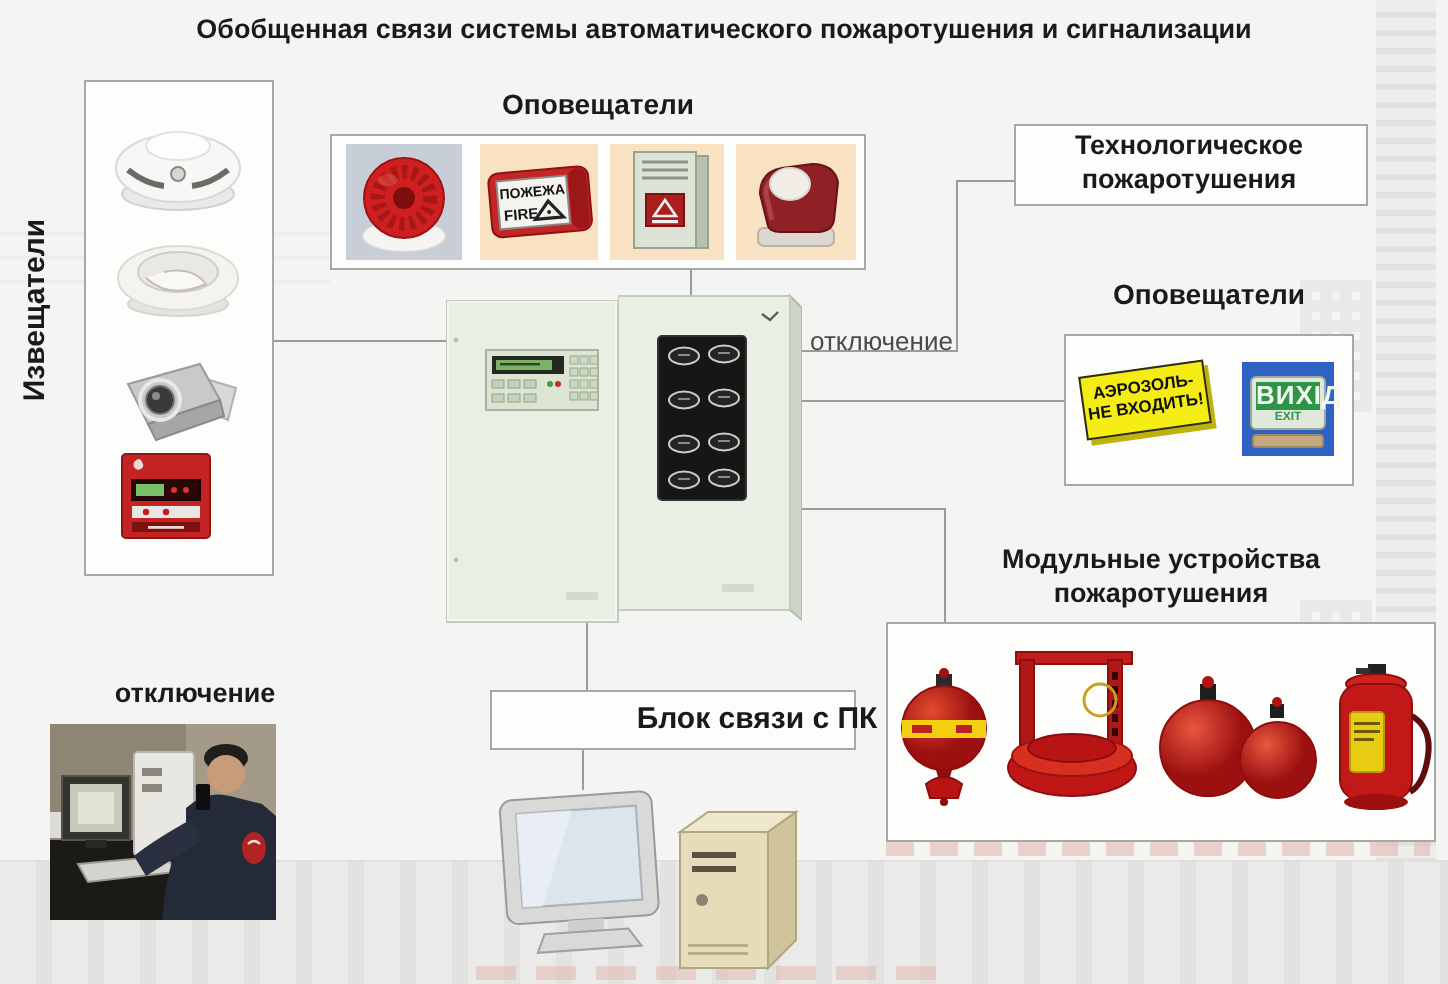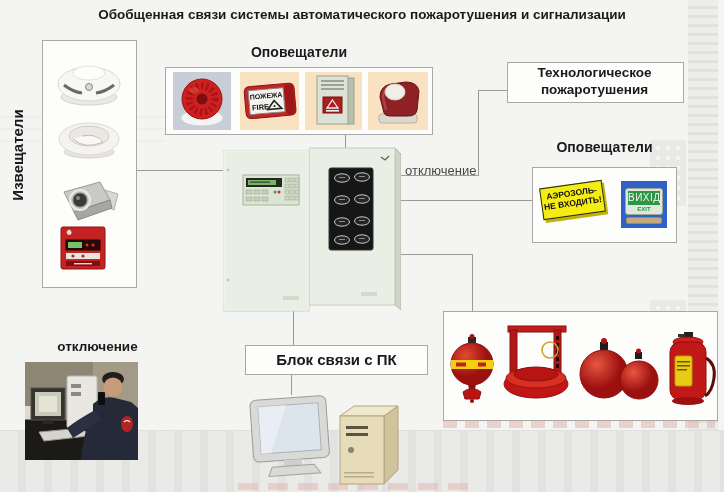--- a/index.html
+++ b/index.html
@@ -14,21 +14,21 @@
   .small-note{position:absolute;z-index:2;font-size:13px;color:#4a4a48;text-align:center;}
   .v-label{position:absolute;z-index:2;font-weight:bold;font-size:15px;color:#1a1a1a;text-align:center;transform:rotate(-90deg);}
   .devimg{position:absolute;z-index:2;}
   .sign-aerosol{
     position:absolute;z-index:2;background:#f5ec14;border:1px solid #2a2a20;
     transform:rotate(-8deg);text-align:center;font-weight:800;font-size:8.5px;line-height:1.15;
     color:#111;padding-top:4px;box-sizing:border-box;box-shadow:2px 3px 0 #beb20e;
   }
   .sign-exit{position:absolute;z-index:2;background:#2f62c4;}
   .sign-exit .housing{position:absolute;left:4px;top:7px;width:38px;height:27px;background:#dfe8da;border-radius:3px;border:1px solid #9aa894;box-sizing:border-box;}
-  .sign-exit .green{position:absolute;left:2px;top:2px;right:2px;height:14px;background:#2e9447;color:#f2f8ee;font-weight:400;font-size:10px;text-align:center;line-height:14px;letter-spacing:.5px;}
+  .sign-exit .green{position:absolute;left:2px;top:2px;right:2px;height:14px;background:#2e9447;color:#f2f8ee;font-weight:700;font-size:13px;text-align:center;line-height:14px;letter-spacing:.5px;}
   .sign-exit .exit{position:absolute;left:2px;top:16px;right:2px;height:8px;color:#2e9447;font-weight:800;font-size:6px;text-align:center;line-height:8px;}
   .sign-exit .base{position:absolute;left:5px;top:36px;width:36px;height:7px;background:#c2a87c;border-radius:2px;border:1px solid #9c8a60;box-sizing:border-box;}
   svg text{font-family:"Liberation Sans",sans-serif;}
 </style>
 </head>
 <body>
 
 <div id="stage">
 
   <div class="deco" style="left:688px;top:0;width:30px;height:446px;background:#ededeb;
@@ -217,20 +217,24 @@
   </div>
 
   <div class="sign-exit" style="left:621px;top:181px;width:46px;height:47px;">
     <div class="housing">
       <div class="green">ВИХІД</div>
       <div class="exit">EXIT</div>
     </div>
     <div class="base"></div>
   </div>
 
+  <div class="lbl sec" style="left:443px;top:272px;width:275px;">
+    <span>Модульные устройства</span><br>
+    <span>пожаротушения</span>
+  </div>
 
   <div class="wbox" style="left:443px;top:311px;width:275px;height:110px;"></div>
 
   <svg class="devimg" style="left:448px;top:334px;" width="48" height="72" viewBox="0 0 48 72">
     <defs>
         <radialGradient id="rg1" cx=".35" cy=".3">
           <stop offset="0" stop-color="#e24b30"></stop>
           <stop offset="1" stop-color="#9c1010"></stop>
         </radialGradient>
       </defs>
@@ -311,21 +315,21 @@
     <ellipse cx="88" cy="17" rx="11" ry="7" fill="#201e1c"></ellipse>
     <circle cx="88" cy="25" r="9.5" fill="#c89c78"></circle>
     <path d="M68,42 Q78,33 90,36 L106,40 L113,46 L113,98 L56,98 Q58,70 68,52 Z" fill="#252a38"></path>
     <path d="M70,48 Q52,58 42,66 L48,76 Q64,66 76,58 Z" fill="#2a3040"></path>
     <rect x="73" y="30" width="7" height="13" rx="1" fill="#0e0e0e"></rect>
     <ellipse cx="102" cy="62" rx="6" ry="8" fill="#b22424"></ellipse>
     <path d="M99,60 q3,-3 6,0" fill="none" stroke="#e8e4e0" stroke-width="1.2"></path>
   </svg>
 
   <div class="wbox" style="left:245px;top:345px;width:183px;height:30px;"></div>
-  <div class="lbl" style="left:245px;top:351px;width:183px;font-size:15px;">Блок связи с ПК</div>
+  <div class="lbl" style="left:245px;top:351px;width:183px;font-size:15px;padding-left:42px;">Блок связи с ПК</div>
 
   <svg class="devimg" style="left:248px;top:394px;" width="155" height="97" viewBox="0 0 155 97">
     <g transform="rotate(-4 40 40)">
       <rect x="4" y="4" width="76" height="62" rx="6" fill="#d9d9d7" stroke="#9a9a98"></rect>
       <rect x="12" y="11" width="60" height="47" fill="#dce4ec" stroke="#aab2b8"></rect>
       <polygon points="12,11 40,11 22,58 12,58" fill="#edf2f7" opacity=".7"></polygon>
       <rect x="34" y="66" width="18" height="6" fill="#cfcfcd"></rect>
       <polygon points="22,72 64,72 70,81 18,81" fill="#d9d9d7" stroke="#a0a09e"></polygon>
     </g>
     <polygon points="92,22 136,22 150,12 106,12" fill="#efe8cc" stroke="#b0a67f"></polygon>

